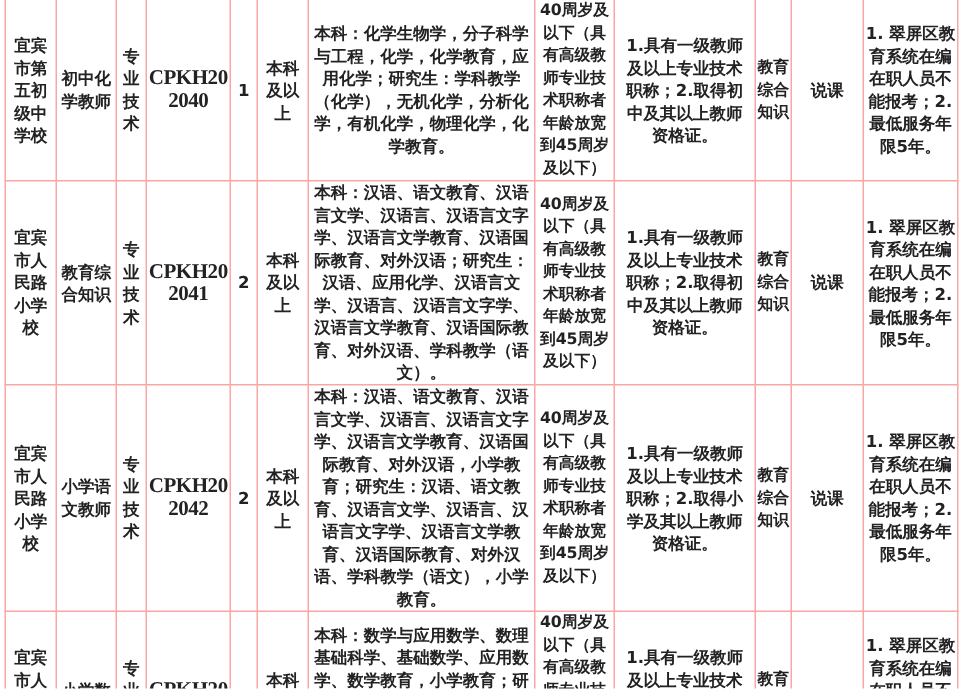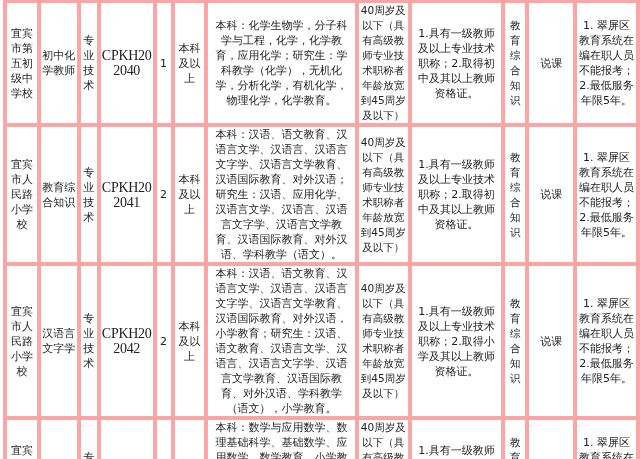--- a/index.html
+++ b/index.html
@@ -7,26 +7,27 @@
   .table-wrap { position: absolute; left: 3px; top: -1px; }
   table {
     border-collapse: collapse;
     table-layout: fixed;
     font-family: "DejaVu Sans", sans-serif;
     font-size: 11px;
     color: #222;
     background: #fff;
   }
   td {
-    border: 4px solid #fca5a5;
+    border: 1px solid #fca5a5;
     text-align: center;
     vertical-align: middle;
     padding: 0 1px;
     line-height: 15px;
     word-break: break-all;
+    font-weight: bold;
   }
   td.code { font-family: "Liberation Serif", serif; font-size: 14px; letter-spacing: -0.3px; }
   td.left { text-align: center; padding: 0 3px; }
   td.tiny { font-size: 10.5px; padding: 0; }
   tr.r1 td { height: 108px; }
   tr.r2 td { height: 119px; }
   tr.r3 td { height: 119px; }
   tr.r4 td { height: 120px; }
 </style>
 </head>
@@ -72,21 +73,21 @@
       <td>本科及以上</td>
       <td class="left">本科：汉语、语文教育、汉语言文学、汉语言、汉语言文字学、汉语言文学教育、汉语国际教育、对外汉语；研究生：汉语、应用化学、汉语言文学、汉语言、汉语言文字学、汉语言文学教育、汉语国际教育、对外汉语、学科教学（语文）。</td>
       <td class="tiny">40周岁及以下（具有高级教师专业技术职称者年龄放宽到45周岁及以下）</td>
       <td class="left">1.具有一级教师及以上专业技术职称；2.取得初中及其以上教师资格证。</td>
       <td class="tiny">教育综合知识</td>
       <td>说课</td>
       <td>1. 翠屏区教育系统在编在职人员不能报考；2.最低服务年限5年。</td>
     </tr>
     <tr class="r3">
       <td>宜宾市人民路小学校</td>
-      <td>汉语言文字学</td>
+      <td>小学语文教师</td>
       <td>专业技术</td>
       <td class="code">CPKH202042</td>
       <td>2</td>
       <td>本科及以上</td>
       <td class="left">本科：汉语、语文教育、汉语言文学、汉语言、汉语言文字学、汉语言文学教育、汉语国际教育、对外汉语，小学教育；研究生：汉语、语文教育、汉语言文学、汉语言、汉语言文字学、汉语言文学教育、汉语国际教育、对外汉语、学科教学（语文），小学教育。</td>
       <td class="tiny">40周岁及以下（具有高级教师专业技术职称者年龄放宽到45周岁及以下）</td>
       <td class="left">1.具有一级教师及以上专业技术职称；2.取得小学及其以上教师资格证。</td>
       <td class="tiny">教育综合知识</td>
       <td>说课</td>
       <td>1. 翠屏区教育系统在编在职人员不能报考；2.最低服务年限5年。</td>

